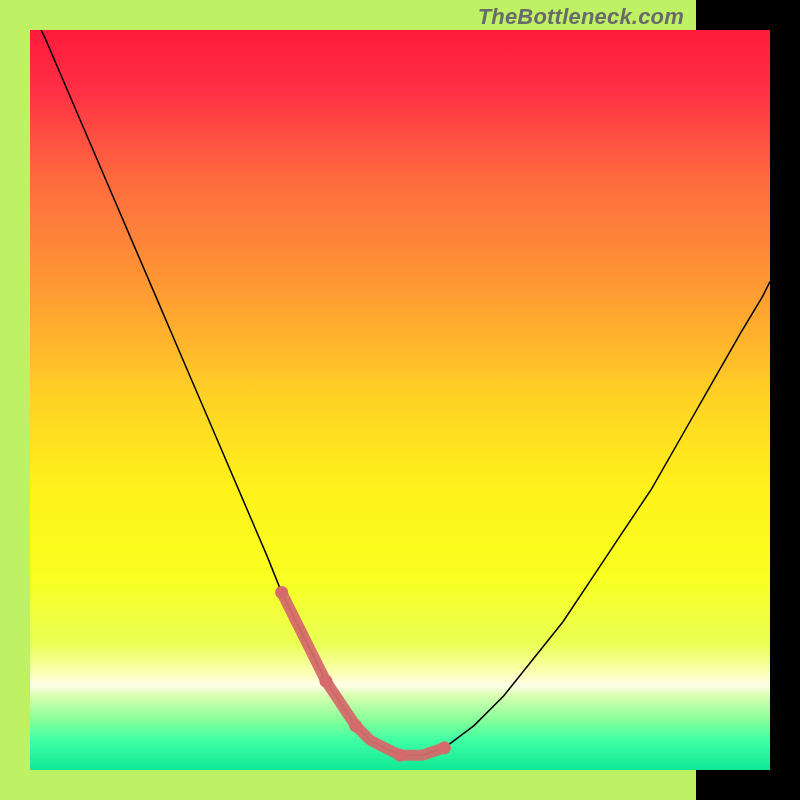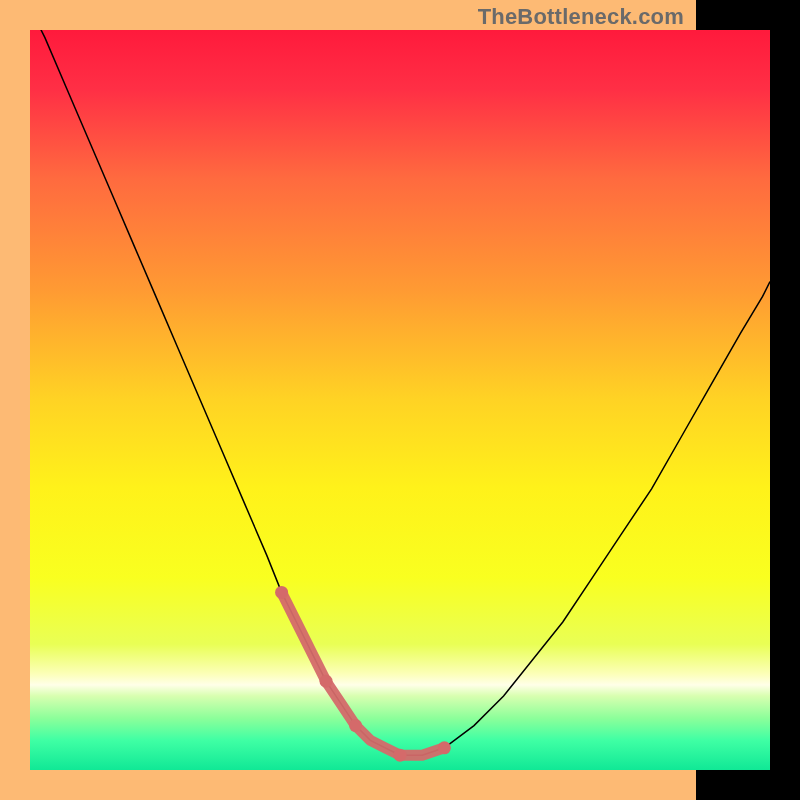--- a/index.html
+++ b/index.html
@@ -1,21 +1,22 @@
 <!DOCTYPE html>
 <html><head>
 <meta charset="utf-8">
 <style>
   * { margin: 0; padding: 0; box-sizing: border-box; }
   html, body { width: 800px; height: 800px; overflow: hidden; background: #000; }
   .frame {
     position: relative;
     width: 696px;
     height: 800px;
-    background: #fdba74;
+    background: #bef264;
+    font-style: italic;
   }
   .watermark {
     position: absolute;
     top: 4px;
     right: 12px;
     font-family: Arial, Helvetica, sans-serif;
     font-size: 22px;
     font-weight: bold;
     color: #6a6a6a;
     letter-spacing: 0.2px;

